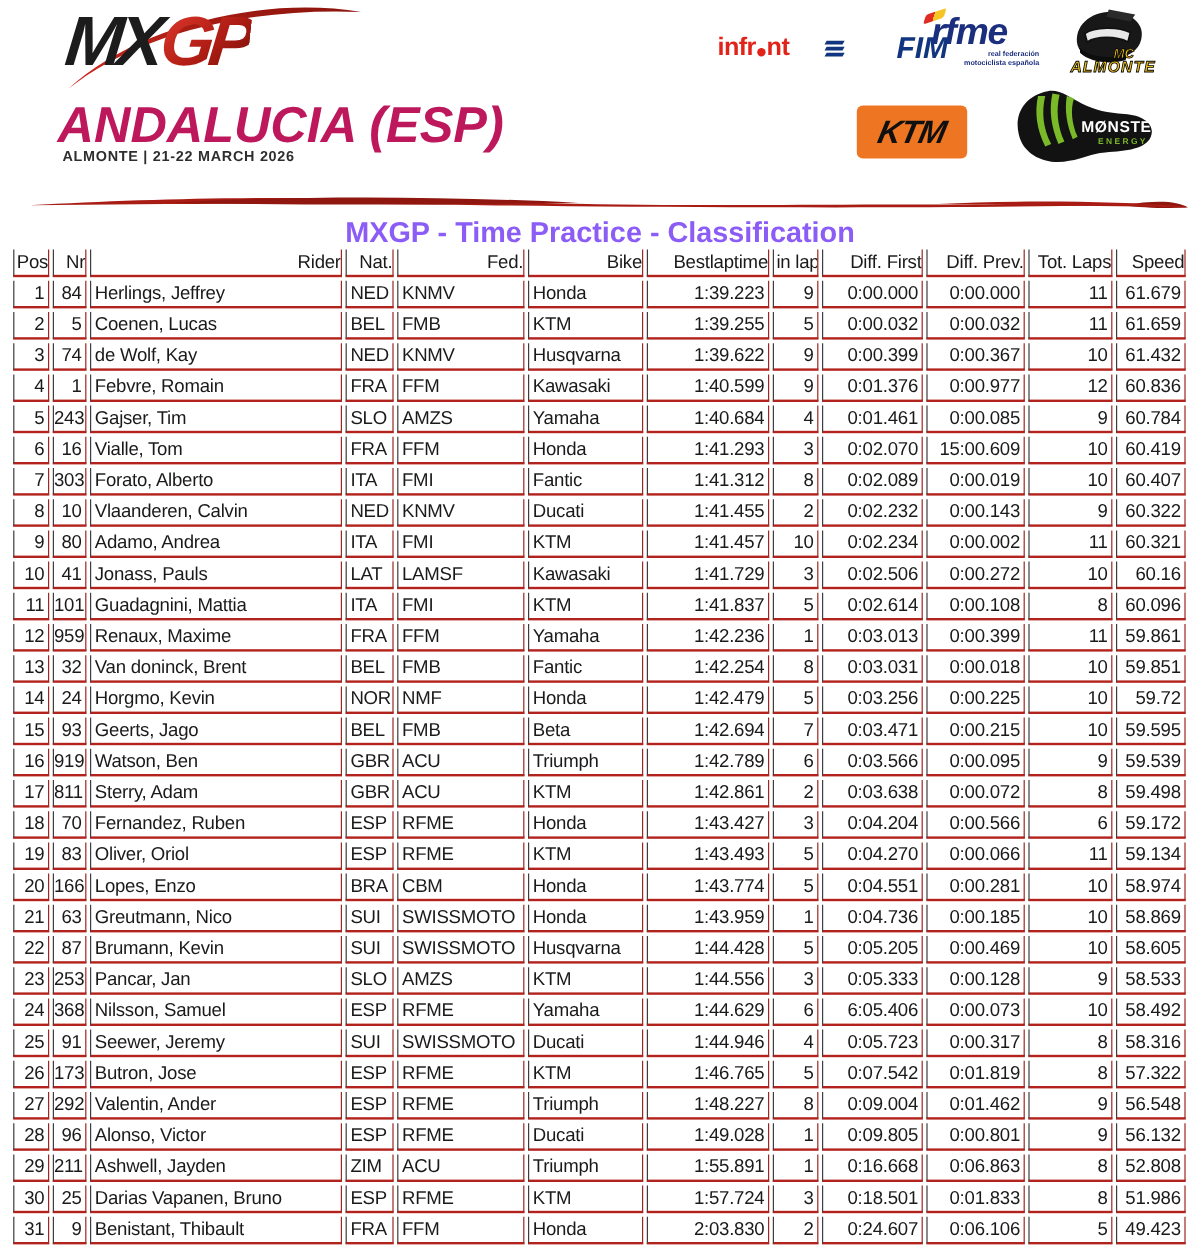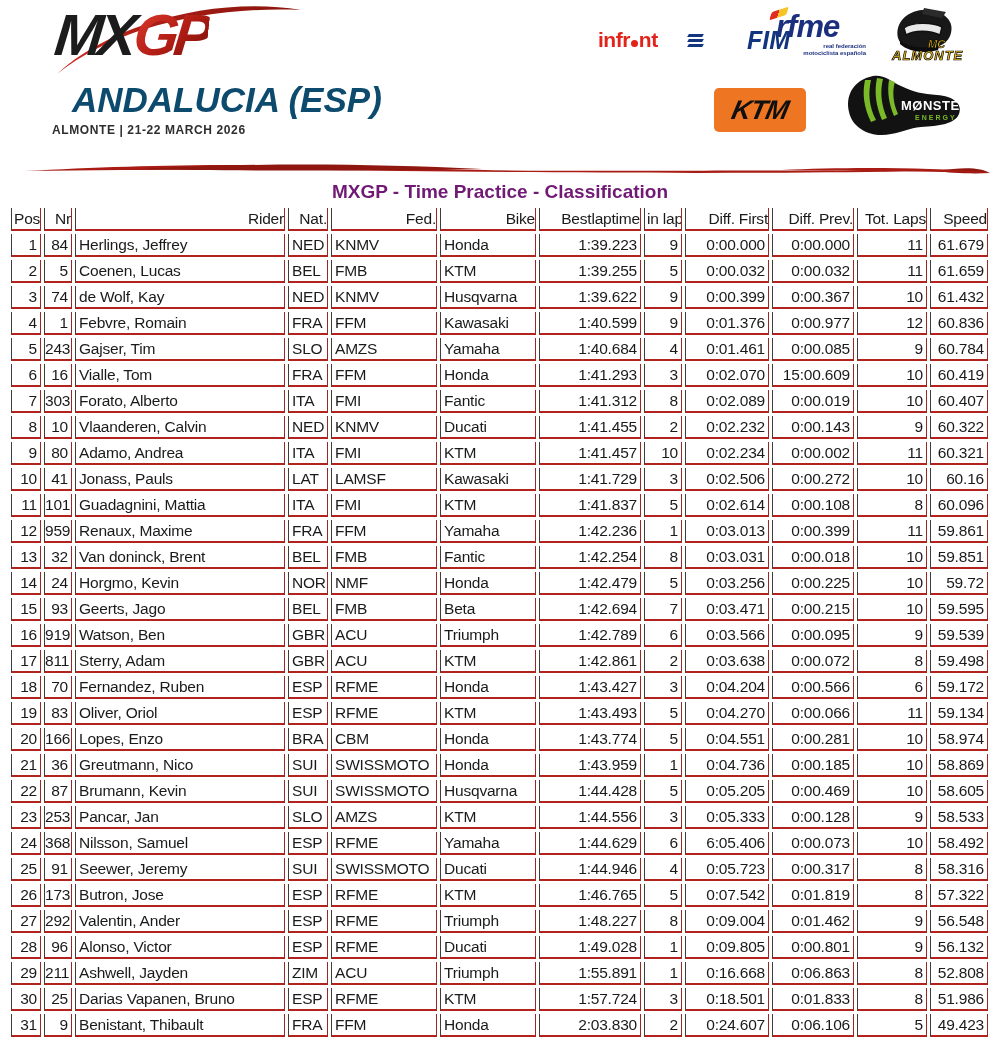--- a/index.html
+++ b/index.html
@@ -8,21 +8,21 @@
 
   
   .header { position:relative; width:1000px; height:178px; }
 
   .mxgp-logo { position:absolute; left:55px; top:-2px; width:260px; height:80px; }
   .mxgp-letters { position:absolute; left:0; top:6px; display:flex; font-style:italic; font-weight:900; font-size:58px; letter-spacing:-5px; line-height:62px; transform:skewX(-6deg); }
   .mxgp-mx { color:#1c1c1c; }
   .mxgp-gp { background:linear-gradient(135deg,#e03a2d 0%,#b01d14 55%,#6f100a 100%); -webkit-background-clip:text; background-clip:text; color:transparent; margin-left:2px; }
   .mxgp-swoosh { position:absolute; left:-6px; top:-4px; }
 
-  .event-title { position:absolute; left:48px; top:80px; font-size:35px; font-weight:900; font-style:italic; letter-spacing:0px; color:#0c4a6e;margin-left:24px; }
+  .event-title { position:absolute; left:48px; top:80px; font-size:42px; font-weight:900; font-style:italic; letter-spacing:0px; color:#be185d; }
   .event-subtitle { position:absolute; left:52px; top:123px; font-size:12px; font-weight:bold; color:#2e2e2e; letter-spacing:0.6px; }
 
   
   .infront-logo { position:absolute; left:598px; top:28px; color:#e2231a; font-weight:900; font-size:21px; letter-spacing:-0.5px; display:flex; align-items:center; }
   .infront-dot { display:inline-block; width:7px; height:7px; background:#e2231a; border-radius:50%; margin:6px 1px 0 1px; }
 
   .fim-logo { position:absolute; left:688px; top:26px; display:flex; align-items:center;gap:41px; }
   .fim-lines { display:inline-block; margin-right:3px; }
   .fim-lines i { display:block; width:15px; height:3px; background:#12357f; margin:2px 0; transform:skewX(-30deg); }
   .fim-text { color:#12357f; font-weight:900; font-style:italic; font-size:25px; letter-spacing:0px; }
@@ -35,21 +35,21 @@
   .mc-almonte-logo { position:absolute; left:884px; top:4px; width:80px; height:62px; }
 
   .ktm-logo { position:absolute; left:714px; top:88px; width:92px; height:44px; background:#ee7623; border-radius:5px; display:flex; align-items:center; justify-content:center; }
   .ktm-text { font-weight:900; font-style:italic; font-size:27px; color:#101010; transform:skewX(-12deg); letter-spacing:-1px; }
 
   .monster-logo { position:absolute; left:843px; top:72px; width:124px; height:70px; }
 
   .red-brush { position:absolute; left:22px; top:161px; width:970px; height:16px; }
 
   
-  .sheet-title { position:absolute; top:181px; left:0; width:1000px; text-align:center; font-size:19px; font-weight:bold; color:#701a75; }
+  .sheet-title { position:absolute; top:181px; left:0; width:1000px; text-align:center; font-size:24px; font-weight:bold; color:#8b5cf6; }
 
   table.results { position:absolute; top:205px; left:8px; table-layout:fixed; width:983px; border-collapse:separate; border-spacing:3px 3px; }
   th, td { height:21px; font-size:15.5px; letter-spacing:-0.2px; line-height:21px; white-space:nowrap; overflow:hidden;
            border-left:1px solid #3d3d3d; border-right:1px solid #9b2720; border-bottom:2px solid #b3231e; font-weight:normal; }
   th { text-align:right; padding-left:2px; }
   td.l { text-align:left; padding-left:3px; }
   td.r { text-align:right; padding-right:3px; }
 </style>
 </head>
 <body>
@@ -446,21 +446,21 @@
         <td class="l">Honda</td>
         <td class="r">1:43.774</td>
         <td class="r">5</td>
         <td class="r">0:04.551</td>
         <td class="r">0:00.281</td>
         <td class="r">10</td>
         <td class="r">58.974</td>
       </tr>
       <tr>
         <td class="r">21</td>
-        <td class="r">36</td>
+        <td class="r">63</td>
         <td class="l">Greutmann, Nico</td>
         <td class="l">SUI</td>
         <td class="l">SWISSMOTO</td>
         <td class="l">Honda</td>
         <td class="r">1:43.959</td>
         <td class="r">1</td>
         <td class="r">0:04.736</td>
         <td class="r">0:00.185</td>
         <td class="r">10</td>
         <td class="r">58.869</td>

